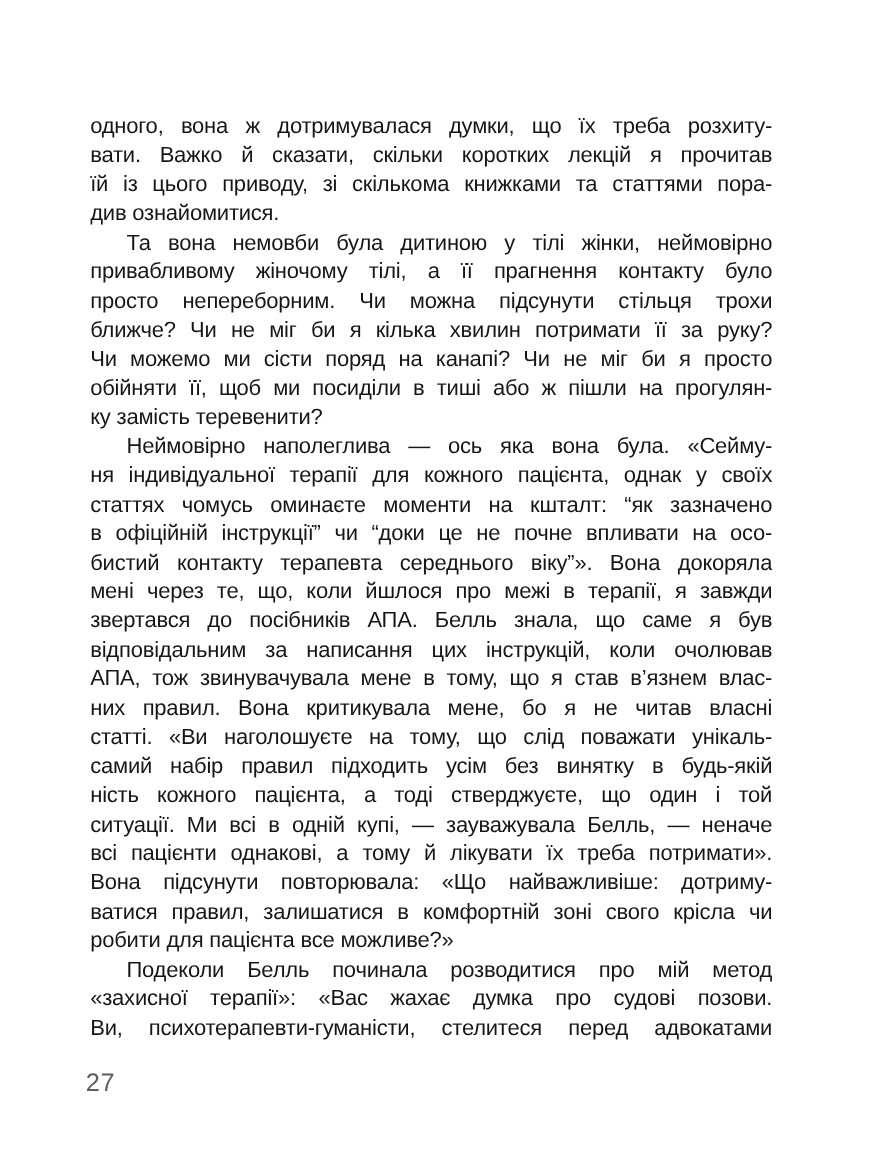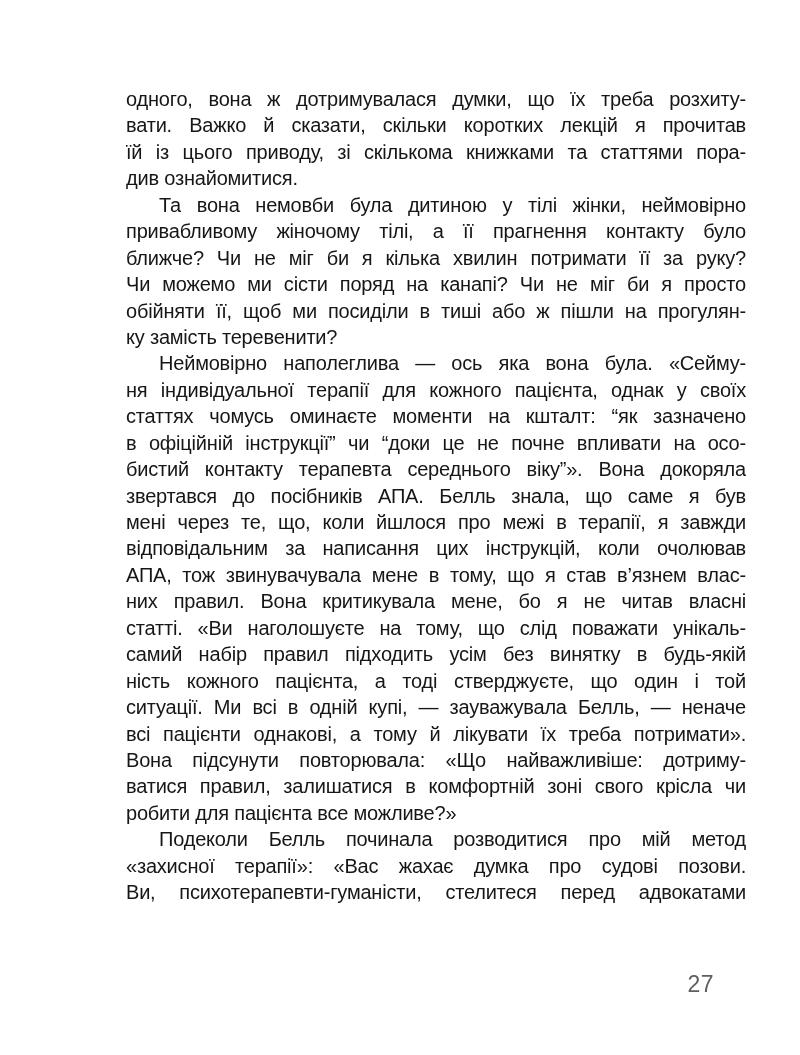--- a/index.html
+++ b/index.html
@@ -14,81 +14,81 @@
     font-family: "Liberation Sans", sans-serif;
     overflow: hidden;
   }
   .page {
     position: absolute;
     inset: 0;
   }
   .text-block {
     position: absolute;
     left: 82px;
-    top: 86px;
+    top: 102px;
     width: 620px;
     color: var(--text-color, #161616);
     font-size: 20px;
     line-height: 26.45px;
     letter-spacing: -0.2px;
-    margin-left: 44px;
   }
   .paragraph {
     margin: 0;
   }
   .line {
     height: 26.45px;
     overflow: hidden;
     text-align: justify;
     text-align-last: justify;
   }
   .line.indent {
     text-indent: 33px;
   }
   .line.endline {
     text-align-last: left;
   }
   .page-number {
     position: absolute;
-    left: 94px;
+    left: 78px;
     top: 971px;
     width: 620px;
-    text-align: right;
+    text-align: left;
     font-size: 23px;
     letter-spacing: 0.5px;
     color: var(--folio-color, #5f5f5f);
   }
 </style>
 </head>
 <body style="--page-bg: #ffffff; --text-color: #161616; --folio-color: #5f5f5f;">
 
 <div class="page">
   <div class="text-block" id="text-block">
       <div class="paragraph">
         <div class="line">одного, вона ж дотримувалася думки, що їх треба розхиту-</div>
         <div class="line">вати. Важко й сказати, скільки коротких лекцій я прочитав</div>
         <div class="line">їй із цього приводу, зі скількома книжками та статтями пора-</div>
         <div class="line endline">див ознайомитися.</div>
       </div>
       <div class="paragraph">
         <div class="line indent">Та вона немовби була дитиною у тілі жінки, неймовірно</div>
         <div class="line">привабливому жіночому тілі, а її прагнення контакту було</div>
+        <div class="line">просто непереборним. Чи можна підсунути стільця трохи</div>
         <div class="line">ближче? Чи не міг би я кілька хвилин потримати її за руку?</div>
         <div class="line">Чи можемо ми сісти поряд на канапі? Чи не міг би я просто</div>
         <div class="line">обійняти її, щоб ми посиділи в тиші або ж пішли на прогулян-</div>
         <div class="line endline">ку замість теревенити?</div>
       </div>
       <div class="paragraph">
         <div class="line indent">Неймовірно наполеглива — ось яка вона була. «Сейму-</div>
         <div class="line">ня індивідуальної терапії для кожного пацієнта, однак у своїх</div>
         <div class="line">статтях чомусь оминаєте моменти на кшталт: “як зазначено</div>
         <div class="line">в офіційній інструкції” чи “доки це не почне впливати на осо-</div>
         <div class="line">бистий контакту терапевта середнього віку”». Вона докоряла</div>
+        <div class="line">мені через те, що, коли йшлося про межі в терапії, я завжди</div>
         <div class="line">звертався до посібників АПА. Белль знала, що саме я був</div>
-        <div class="line">мені через те, що, коли йшлося про межі в терапії, я завжди</div>
         <div class="line">відповідальним за написання цих інструкцій, коли очолював</div>
         <div class="line">АПА, тож звинувачувала мене в тому, що я став в’язнем влас-</div>
         <div class="line">них правил. Вона критикувала мене, бо я не читав власні</div>
         <div class="line">статті. «Ви наголошуєте на тому, що слід поважати унікаль-</div>
         <div class="line">самий набір правил підходить усім без винятку в будь-якій</div>
         <div class="line">ність кожного пацієнта, а тоді стверджуєте, що один і той</div>
         <div class="line">ситуації. Ми всі в одній купі, — зауважувала Белль, — неначе</div>
         <div class="line">всі пацієнти однакові, а тому й лікувати їх треба потримати».</div>
         <div class="line">Вона підсунути повторювала: «Що найважливіше: дотриму-</div>
         <div class="line">ватися правил, залишатися в комфортній зоні свого крісла чи</div>

